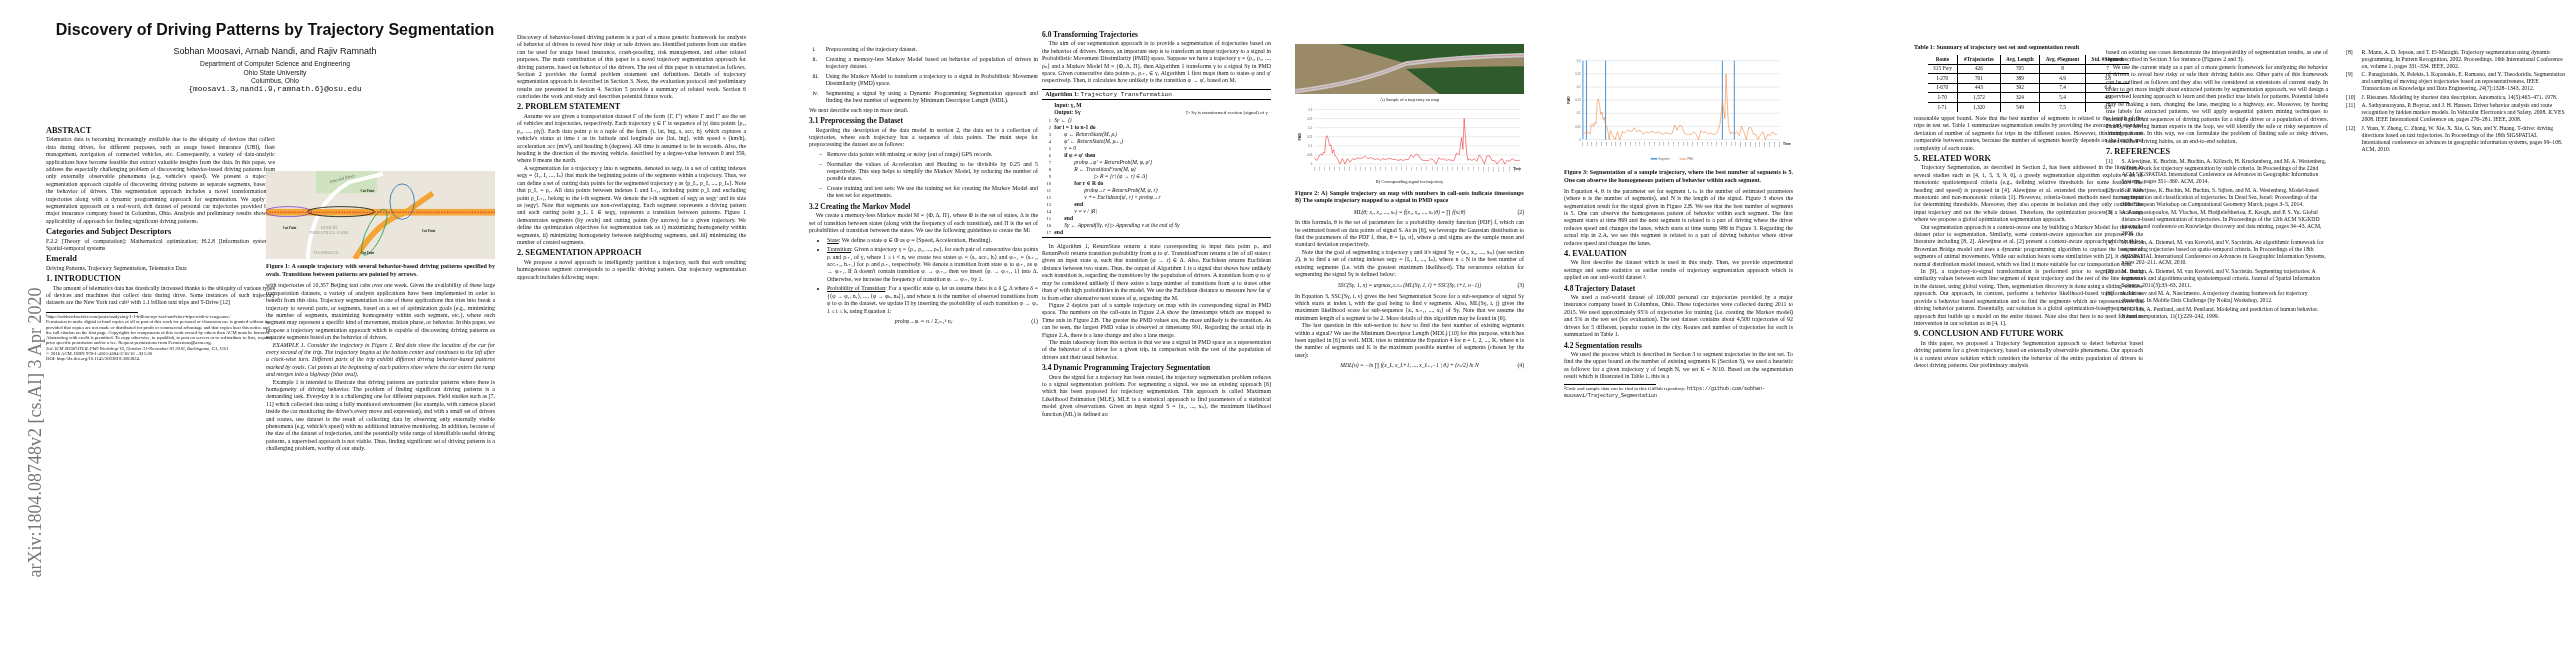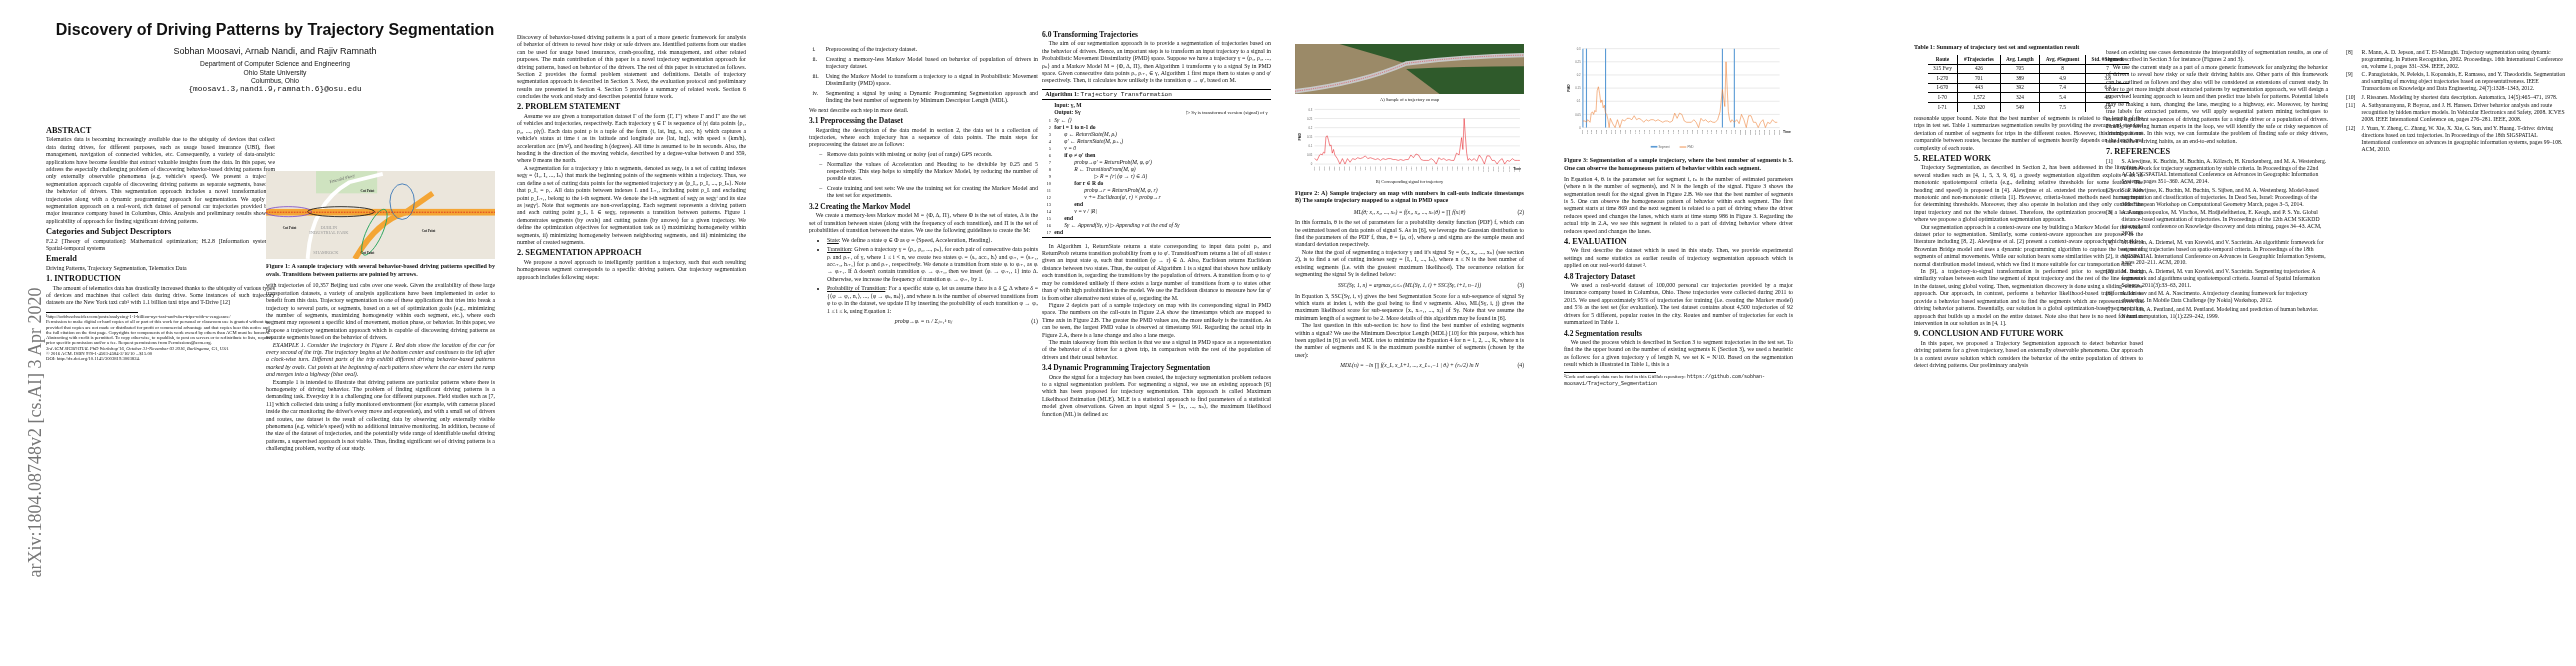--- a/index.html
+++ b/index.html
@@ -304,21 +304,21 @@
   <div class="caption">Figure 2: A) Sample trajectory on map with numbers in call-outs indicate timestamps B) The sample trajectory mapped to a signal in PMD space</div>
   <div class="eq" style="font-size:5.6px;"><span>ML(θ; x₁, x₂, ..., xₙ) = f(x₁, x₂, ..., xₙ|θ) = ∏ f(xᵢ|θ)</span><span class="num">(2)</span></div>
   <p class="ni">In this formula, θ is the set of parameters for a probability density function (PDF) f, which can be estimated based on data points of signal S. As in [6], we leverage the Gaussian distribution to find the parameters of the PDF f, thus, θ = ⟨μ, σ⟩, where μ and sigma are the sample mean and standard deviation respectively.</p>
   <p>Note that the goal of segmenting a trajectory γ and it's signal Sγ = ⟨x₁, x₂, ..., xₙ⟩ (see section 2), is to find a set of cutting indexes segγ = ⟨I₁, I₂ ..., Iₙ⟩, where n ≤ N is the best number of existing segments (i.e. with the greatest maximum likelihood). The recurrence relation for segmenting the signal Sγ is defined below:</p>
   <div class="eq" style="font-size:5.6px;"><span>SSC(Sγ, 1, n) = argmax₂≤ᵢ≤ₙ (ML(Sγ, 1, i) + SSC(Sγ, i+1, n−1))</span><span class="num">(3)</span></div>
   <p class="ni">In Equation 3, SSC(Sγ, i, ν) gives the best Segmentation Score for a sub-sequence of signal Sγ which starts at index i, with the goal being to find ν segments. Also, ML(Sγ, i, j) gives the maximum likelihood score for sub-sequence ⟨xᵢ, xᵢ₊₁, ..., xⱼ⟩ of Sγ. Note that we assume the minimum length of a segment to be 2. More details of this algorithm may be found in [6].</p>
   <p>The last question in this sub-section is: how to find the best number of existing segments within a signal? We use the Minimum Descriptor Length (MDL) [10] for this purpose, which has been applied in [6] as well. MDL tries to minimize the Equation 4 for n = 1, 2, ..., K, where n is the number of segments and K is the maximum possible number of segments (chosen by the user):</p>
   <div class="eq" style="font-size:5.6px;"><span>MDL(n) = −ln ∏ f(x_Iᵢ, x_Iᵢ+1, ..., x_Iᵢ₊₁−1 | θᵢ) + (rₙ/2) ln N</span><span class="num">(4)</span></div>
 </div>
 
-<div class="col" style="left:1564px;top:44px;width:229px;">
+<div class="col" style="left:1564px;top:56px;width:229px;">
   <svg id="fig3" class="chartsvg" width="229" height="106" viewBox="0 0 412 190" style="font-size:10.6px">
       <line x1="34" x2="388" y1="150" y2="150" stroke="#d9d9d9" stroke-width="1"></line>
       <text x="30" y="152" font-size="5" text-anchor="end" fill="#666">0</text>
       <line x1="34" x2="388" y1="126.33333333333333" y2="126.33333333333333" stroke="#d9d9d9" stroke-width="1"></line>
       <text x="30" y="128.33333333333331" font-size="5" text-anchor="end" fill="#666">0.05</text>
       <line x1="34" x2="388" y1="102.66666666666666" y2="102.66666666666666" stroke="#d9d9d9" stroke-width="1"></line>
       <text x="30" y="104.66666666666666" font-size="5" text-anchor="end" fill="#666">0.1</text>
       <line x1="34" x2="388" y1="79" y2="79" stroke="#d9d9d9" stroke-width="1"></line>
       <text x="30" y="81" font-size="5" text-anchor="end" fill="#666">0.15</text>
       <line x1="34" x2="388" y1="55.33333333333333" y2="55.33333333333333" stroke="#d9d9d9" stroke-width="1"></line>

